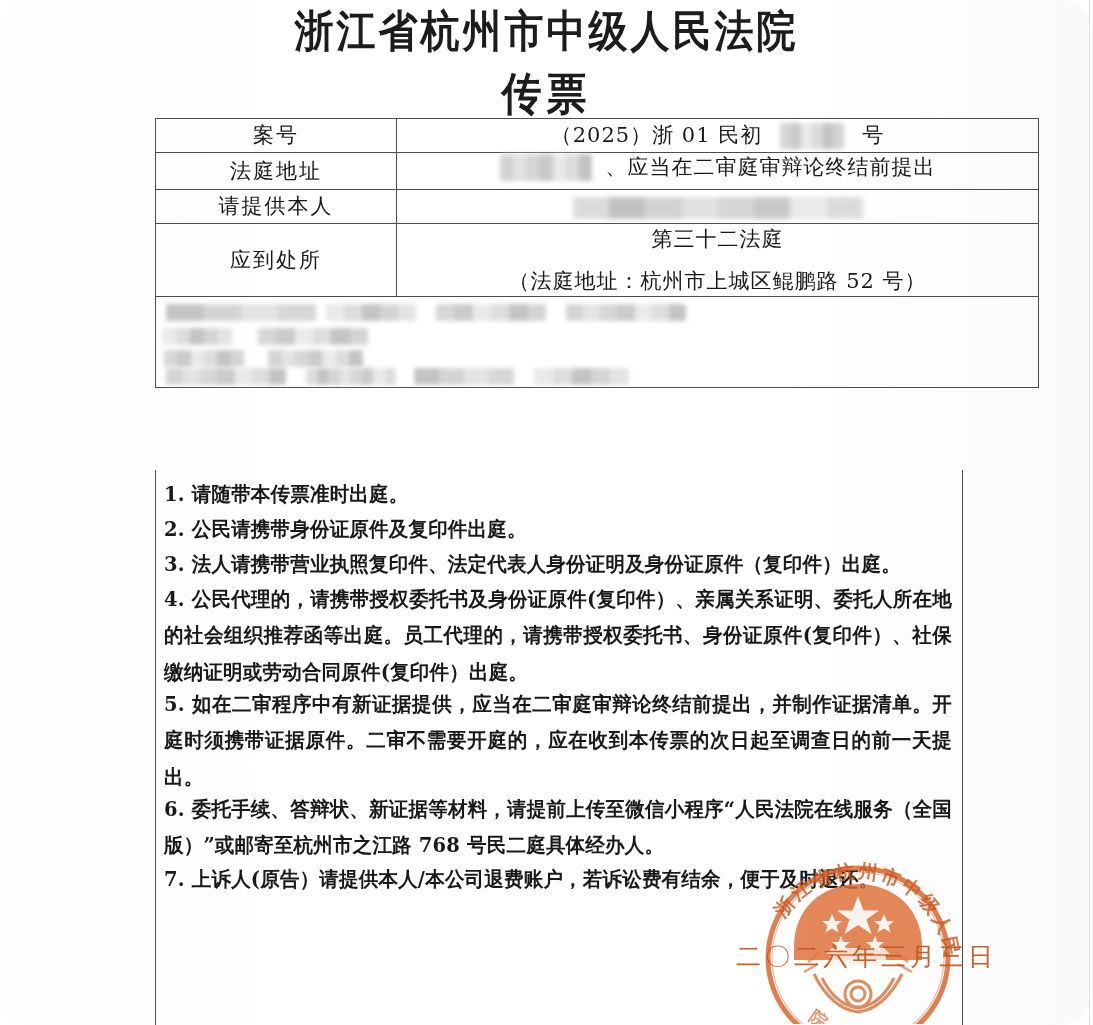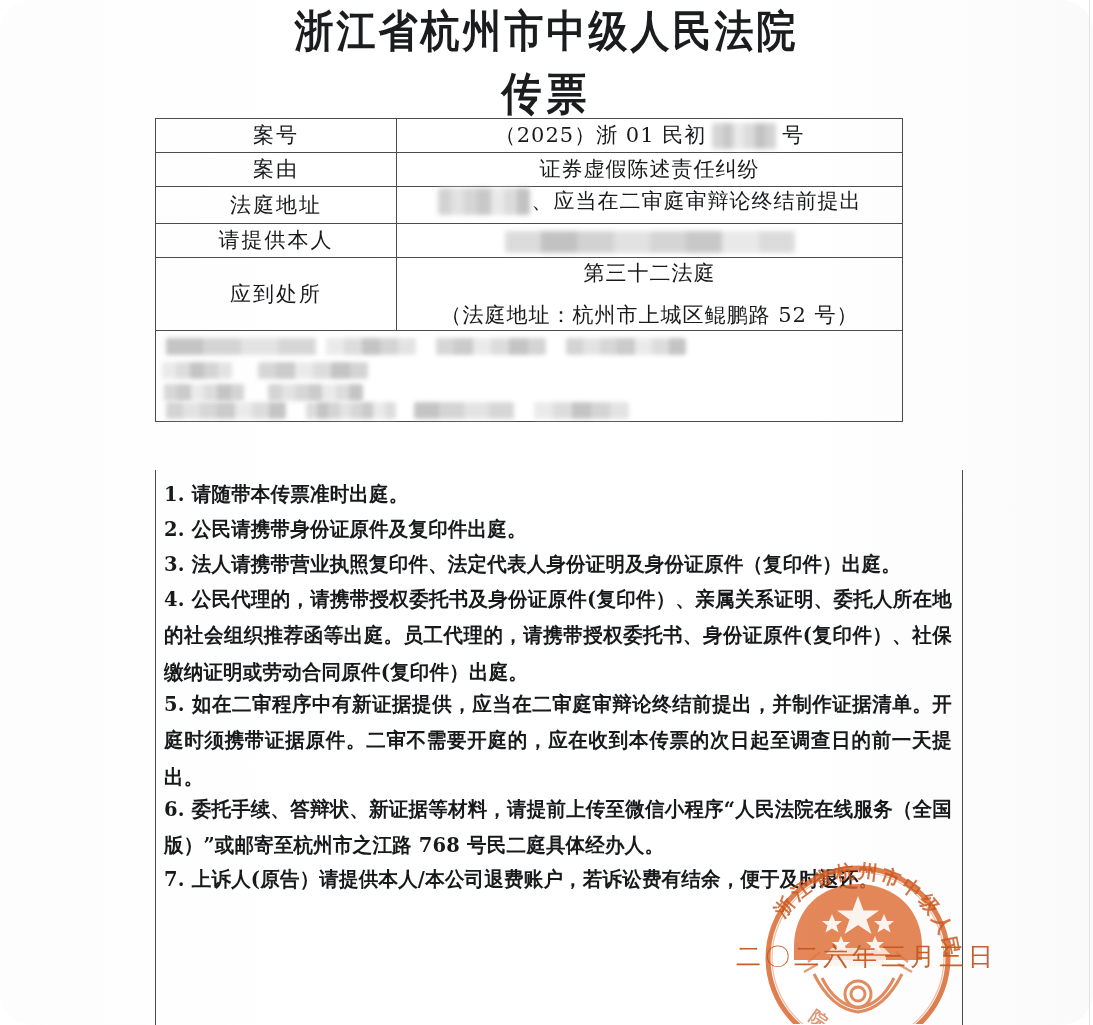--- a/index.html
+++ b/index.html
@@ -64,21 +64,21 @@
     color: #1a1c1e;
     transform: scaleY(1.12);
     transform-origin: top center;
   }
 
   
   .summons-table {
     position: absolute;
     left: 155px;
     top: 118px;
-    width: 748px;
+    width: 884px;
     border-collapse: collapse;
     table-layout: fixed;
   }
   .summons-table td {
     border: 1px solid #4a4c4e;
     padding: 0;
     vertical-align: middle;
     font-size: 21px;
     line-height: 1.35;
     color: #18191b;
@@ -95,21 +95,21 @@
     padding: 0 6px;
   }
   .row-h33 td { height: 33px; }
   .row-h36 td { height: 36px; }
   .row-place td { height: 72px; }
 
   .val-inline {
     display: inline-flex;
     align-items: center;
     justify-content: center;
-    gap: 0;
+    gap: 12px;
     white-space: nowrap;
   }
   .place-line1 { display: block; margin-bottom: 13px; }
   .place-line2 { display: block; }
 
   
   td.redacted-cell {
     height: 90px;
     position: relative;
     padding: 0;
@@ -210,24 +210,20 @@
         <td class="lbl">案号</td>
         <td class="val">
           <span class="val-inline">
             <span>（2025）浙 01 民初</span>
             <span class="redact redact-case" style="background: linear-gradient(90deg, rgb(210, 210, 210) 0%, rgb(210, 210, 210) 16.6667%, rgb(196, 196, 196) 16.6667%, rgb(196, 196, 196) 33.3333%, rgb(232, 232, 232) 33.3333%, rgb(232, 232, 232) 50%, rgb(217, 217, 217) 50%, rgb(217, 217, 217) 66.6667%, rgb(189, 189, 189) 66.6667%, rgb(189, 189, 189) 83.3333%, rgb(207, 207, 207) 83.3333%, rgb(207, 207, 207) 100%);"></span>
             <span>号</span>
           </span>
         </td>
       </tr>
 
-      <tr class="row-h33">
-        <td class="lbl">案由</td>
-        <td class="val">证券虚假陈述责任纠纷</td>
-      </tr>
 
       <tr class="row-h36">
         <td class="lbl">法庭地址</td>
         <td class="val">
           <span class="val-inline">
             <span class="redact redact-party" style="background: linear-gradient(90deg, rgb(207, 207, 207) 0%, rgb(207, 207, 207) 14.2857%, rgb(224, 224, 224) 14.2857%, rgb(224, 224, 224) 28.5714%, rgb(210, 210, 210) 28.5714%, rgb(210, 210, 210) 42.8571%, rgb(196, 196, 196) 42.8571%, rgb(196, 196, 196) 57.1429%, rgb(232, 232, 232) 57.1429%, rgb(232, 232, 232) 71.4286%, rgb(217, 217, 217) 71.4286%, rgb(217, 217, 217) 85.7143%, rgb(189, 189, 189) 85.7143%, rgb(189, 189, 189) 100%);"></span>
             <span>、应当在二审庭审辩论终结前提出</span>
           </span>
         </td>
       </tr>

